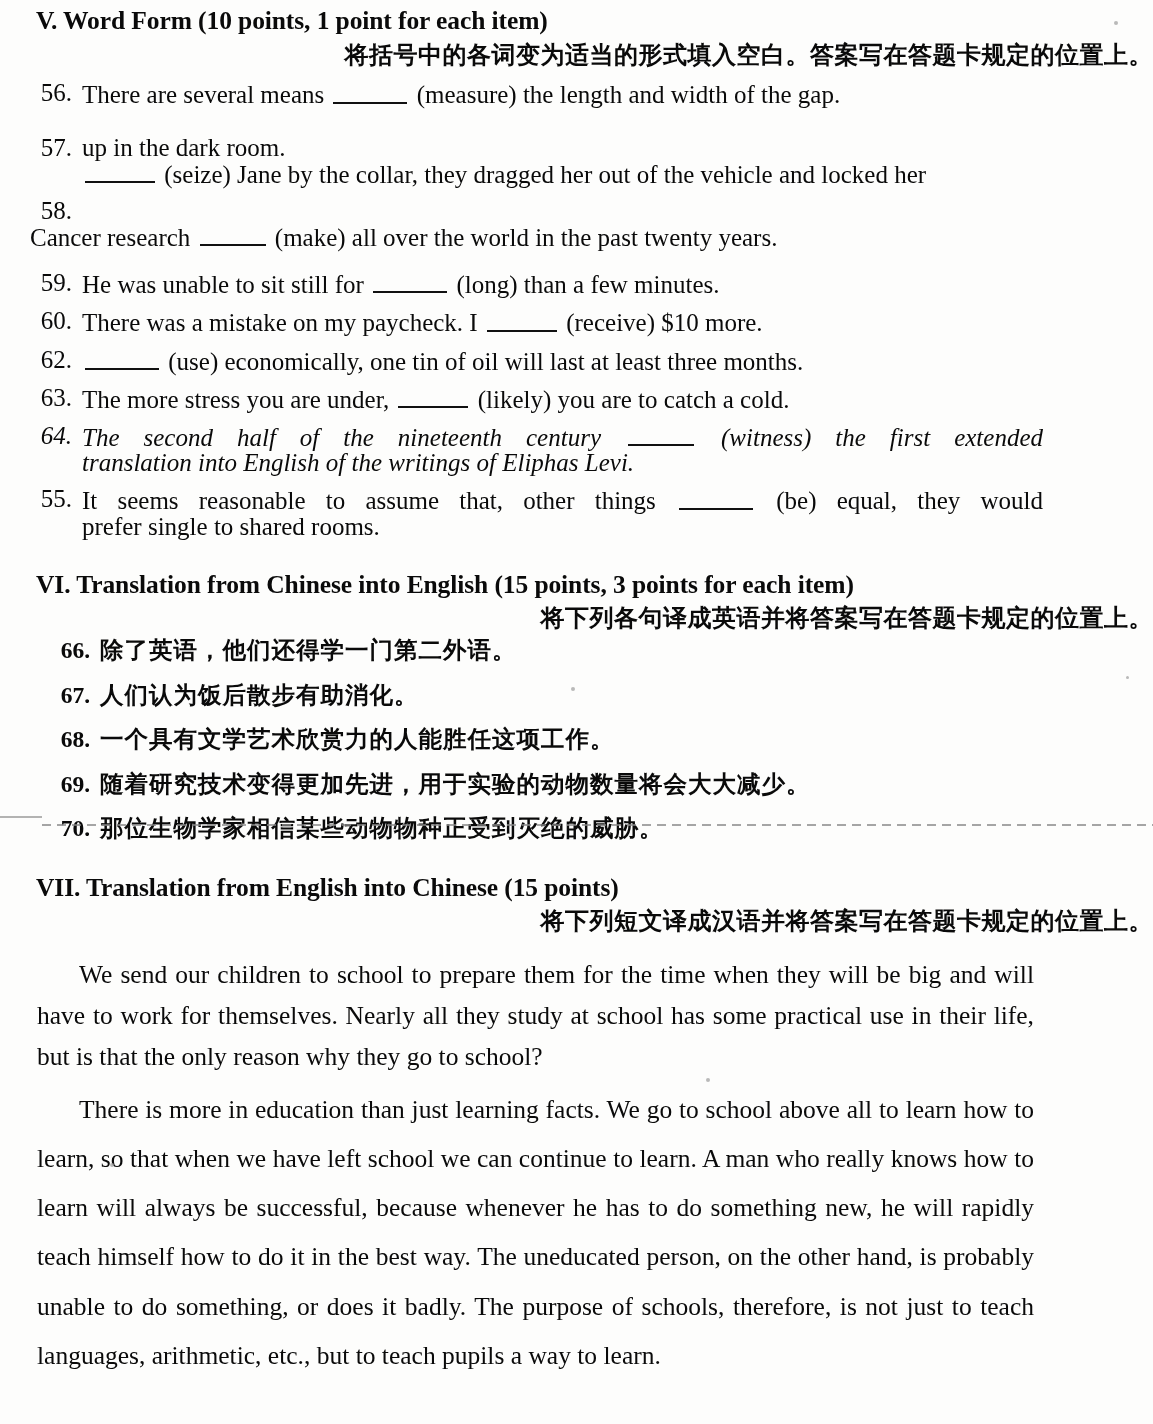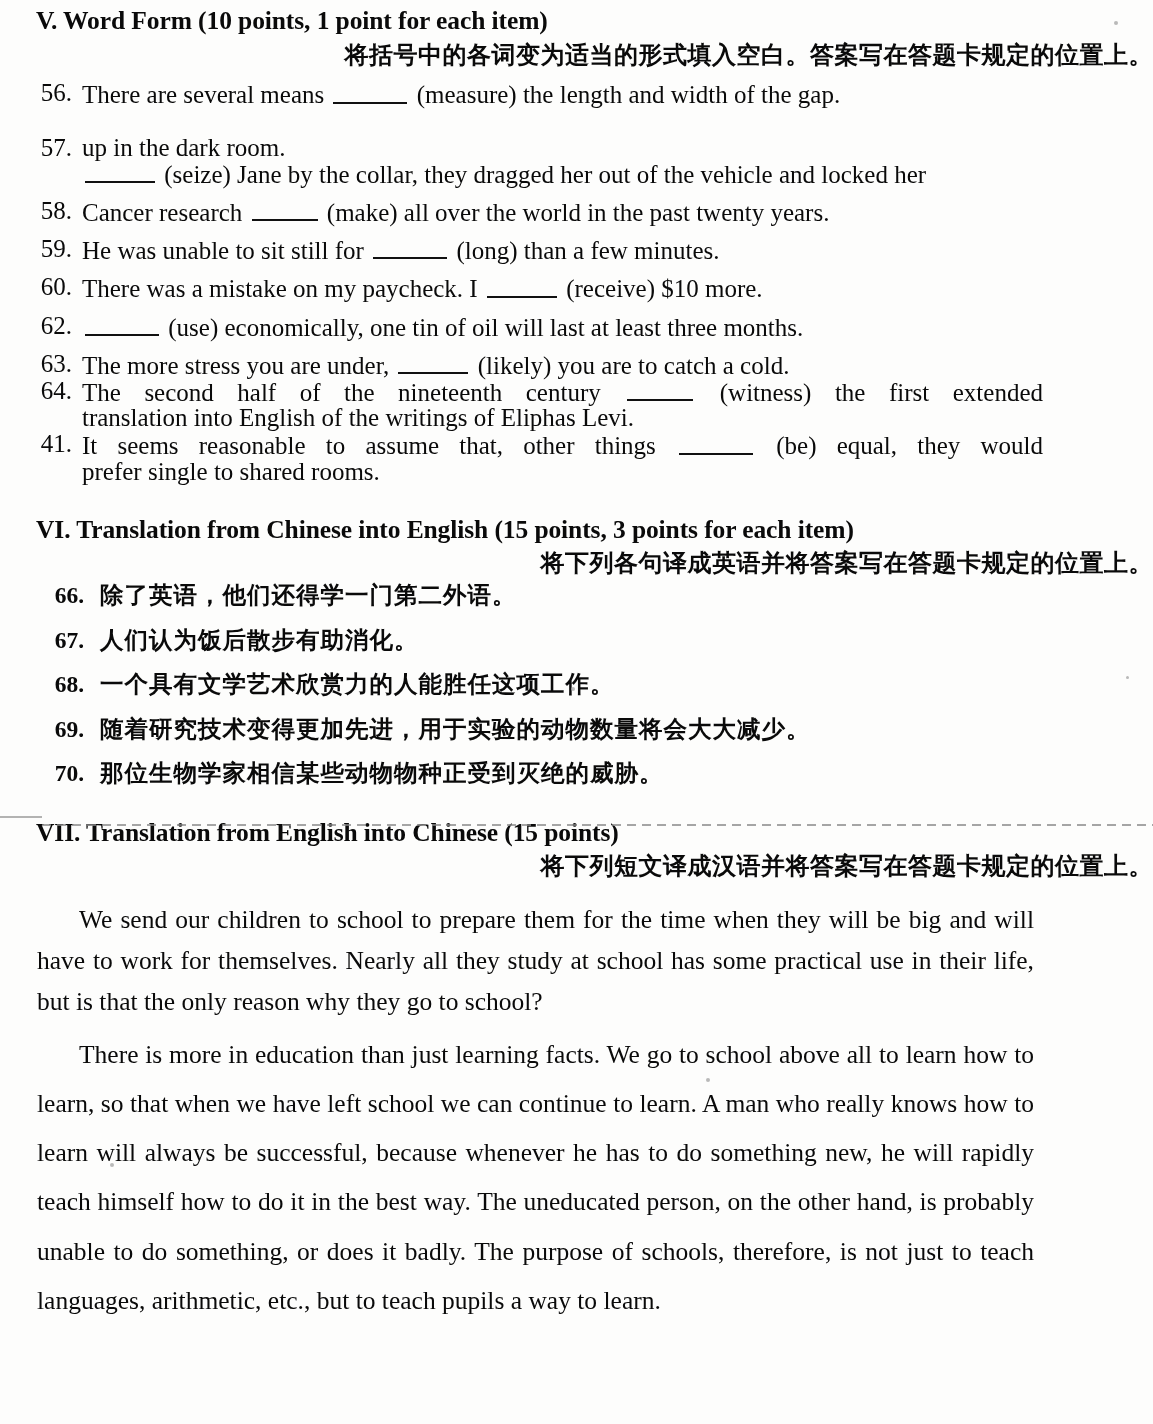--- a/index.html
+++ b/index.html
@@ -96,21 +96,21 @@
   .item.cjk {
     font-family: "DejaVu Sans", "Liberation Sans", sans-serif;
     font-weight: bold;
     font-size: 23.5px;
     letter-spacing: 1px;
   }
   .item.cjk .num {
     width: 70px;
     font-family: "Liberation Serif", serif;
     letter-spacing: 0;
-    padding-right: 16px;
+    padding-right: 10px;
   }
 
   
   .passage p {
     margin: 7px;
     padding: 0 112px 0 30px;
     font-size: 25.5px;
     line-height: 1.0;
     text-align: justify;
     text-align-last: left;
@@ -161,21 +161,21 @@
           <span class="line">There are several means <span class="blank w1"></span> (measure) the length and width of the gap.</span>
         </span>
       </li>
       <li class="item" style="margin-bottom: 11px;">
         <span class="num">57.</span>
         <span class="body">
           <span class="line">up in the dark room.</span>
           <span class="line"><span class="blank w2"></span> (seize) Jane by the collar, they dragged her out of the vehicle and locked her</span>
         </span>
       </li>
-      <li class="item" style="margin-bottom: 11px;">
+      <li class="item" style="margin-bottom: 20px; flex-direction: column;">
         <span class="num">58.</span>
         <span class="body">
           <span class="line">Cancer research <span class="blank w3"></span> (make) all over the world in the past twenty years.</span>
         </span>
       </li>
       <li class="item" style="margin-bottom: 11px;">
         <span class="num">59.</span>
         <span class="body">
           <span class="line">He was unable to sit still for <span class="blank w1"></span> (long) than a few minutes.</span>
         </span>
@@ -185,35 +185,35 @@
         <span class="body">
           <span class="line">There was a mistake on my paycheck. I <span class="blank w2"></span> (receive) $10 more.</span>
         </span>
       </li>
       <li class="item" style="margin-bottom: 11px;">
         <span class="num">62.</span>
         <span class="body">
           <span class="line"><span class="blank w1"></span> (use) economically, one tin of oil will last at least three months.</span>
         </span>
       </li>
-      <li class="item" style="">
+      <li class="item" style="margin-bottom: 11px;">
         <span class="num">63.</span>
         <span class="body">
           <span class="line">The more stress you are under, <span class="blank w2"></span> (likely) you are to catch a cold.</span>
         </span>
       </li>
-      <li class="item" style="margin-bottom: 1px;">
+      <li class="item" style="margin-bottom: 11px; font-style: italic;">
         <span class="num">64.</span>
         <span class="body">
           <span class="line just">The second half of the nineteenth century <span class="blank w3"></span> (witness) the first extended</span>
           <span class="line">translation into English of the writings of Eliphas Levi.</span>
         </span>
       </li>
       <li class="item" style="margin-bottom: 11px;">
-        <span class="num">41.</span>
+        <span class="num">55.</span>
         <span class="body">
           <span class="line just">It seems reasonable to assume that, other things <span class="blank w1"></span> (be) equal, they would</span>
           <span class="line">prefer single to shared rooms.</span>
         </span>
       </li>
     </ul>
 
   <div class="gap-m"></div>
   <h2 class="sec-head">VI. Translation from Chinese into English (15 points, 3 points for each item)</h2>
   <div class="sec-sub">将下列各句译成英语并将答案写在答题卡规定的位置上。</div>

